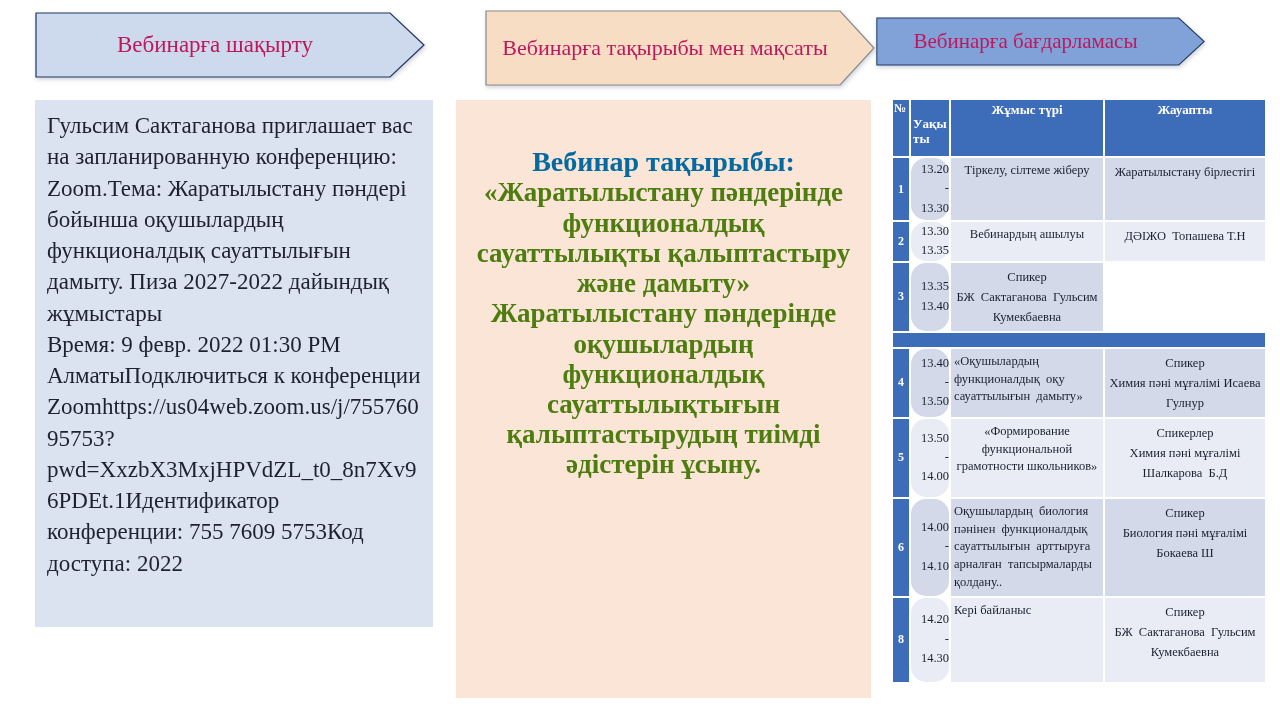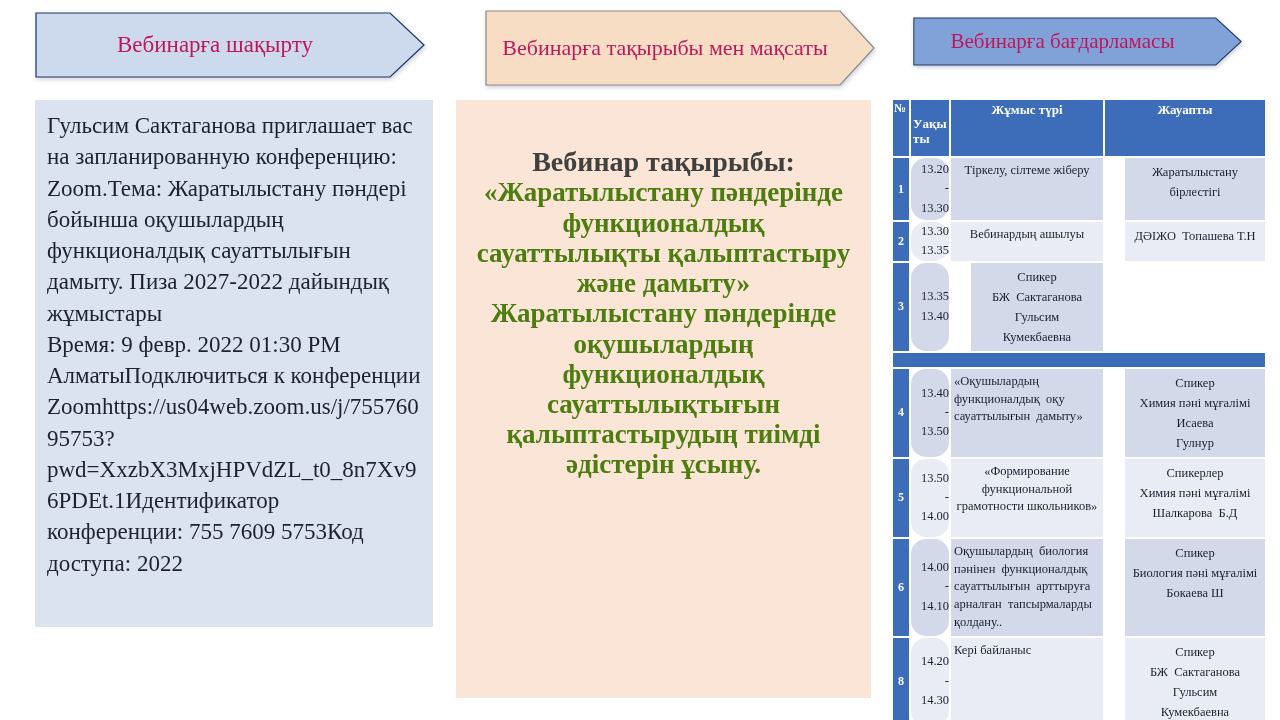--- a/index.html
+++ b/index.html
@@ -13,59 +13,59 @@
   .arrow .arrow-label{
     position:absolute;inset:0;display:flex;align-items:center;justify-content:center;
     text-align:center;color:#be185d;padding-right:30px;line-height:1.15;
   }
   .arrow-left{left:35px;top:12px;width:390px;height:66px;}
   .arrow-left .arrow-label{font-size:23px;}
   .arrow-left polygon{fill:#cdd9ec;stroke:#1f3864;stroke-width:1.2;}
   .arrow-mid{left:485px;top:10px;width:390px;height:76px;}
   .arrow-mid .arrow-label{font-size:22px;}
   .arrow-mid polygon{fill:#f8ddc5;stroke:#8a8a8a;stroke-width:1.2;}
-  .arrow-right{left:913px;top:17px;width:329px;height:49px;}
+  .arrow-right{left:876px;top:17px;width:329px;height:49px;}
   .arrow-right .arrow-label{font-size:21px;}
   .arrow-right polygon{fill:#80a2d8;stroke:#1f3864;stroke-width:1.2;}
 
   
   .invite-panel{
     position:absolute;left:35px;top:100px;width:398px;height:527px;
     background:#dbe2f0;padding:10px 12px;box-sizing:border-box;overflow:hidden;
   }
   .invite-panel p{
     margin:0;font-size:23px;line-height:1.36;color:#1e2230;
     white-space:pre-wrap;overflow-wrap:anywhere;
   }
 
   
   .topic-panel{
     position:absolute;left:456px;top:100px;width:415px;height:598px;
     background:#fbe5d6;box-sizing:border-box;padding:46px 14px 0 14px;overflow:hidden;
     text-align:center;
   }
   .topic-section{white-space:pre-wrap;font-weight:bold;line-height:1.12;}
-  .topic-section.heading{color:#404040;font-size:28px;}
+  .topic-section.heading{color:#0369a1;font-size:28px;}
   .topic-section.body{color:#4d7c0f;font-size:27px;}
 
   
   .ptable{position:absolute;left:893px;top:100px;width:372px;}
   .trow{display:grid;grid-template-columns:16px 38px 152px 1fr;column-gap:2px;margin-bottom:2px;}
   .cell{box-sizing:border-box;}
   .thead .cell{background:#3d6cb9;color:#ffffff;font-weight:bold;font-size:13px;line-height:1.15;}
   .thead{min-height:56px;}
   .thead .h-no{padding:2px 0 0 1px;font-size:12px;}
   .thead .h-time{padding:17px 1px 0 2px;overflow-wrap:anywhere;}
   .thead .h-work,.thead .h-resp{padding-top:3px;text-align:center;}
   .cell.no{background:#3d6cb9;color:#fff;font-weight:bold;font-size:12px;display:flex;align-items:center;justify-content:center;}
   .cell.time{font-size:12.5px;line-height:1.55;text-align:right;display:flex;flex-direction:column;justify-content:center;white-space:pre-wrap;border-radius:15px;}
   .cell.work{font-size:12.5px;line-height:1.42;padding:4px 3px;white-space:pre-wrap;}
   .cell.work.center{text-align:center;}
   .cell.work.left{text-align:left;}
-  .cell.resp{font-size:12.5px;line-height:1.6;padding:4px 2px;text-align:center;white-space:pre-wrap;margin-left:20px;}
+  .cell.resp{font-size:12.5px;line-height:1.6;padding:4px 2px;text-align:center;white-space:pre-wrap;}
   .band-dark .cell:not(.no){background:#d3d9e9;}
   .band-light .cell:not(.no){background:#eaecf5;}
   .sep-row{height:14px;background:#3d6cb9;margin-bottom:2px;}
 </style>
 </head>
 <body>
 
 <div class="slide">
 
   <div class="arrow arrow-left">

